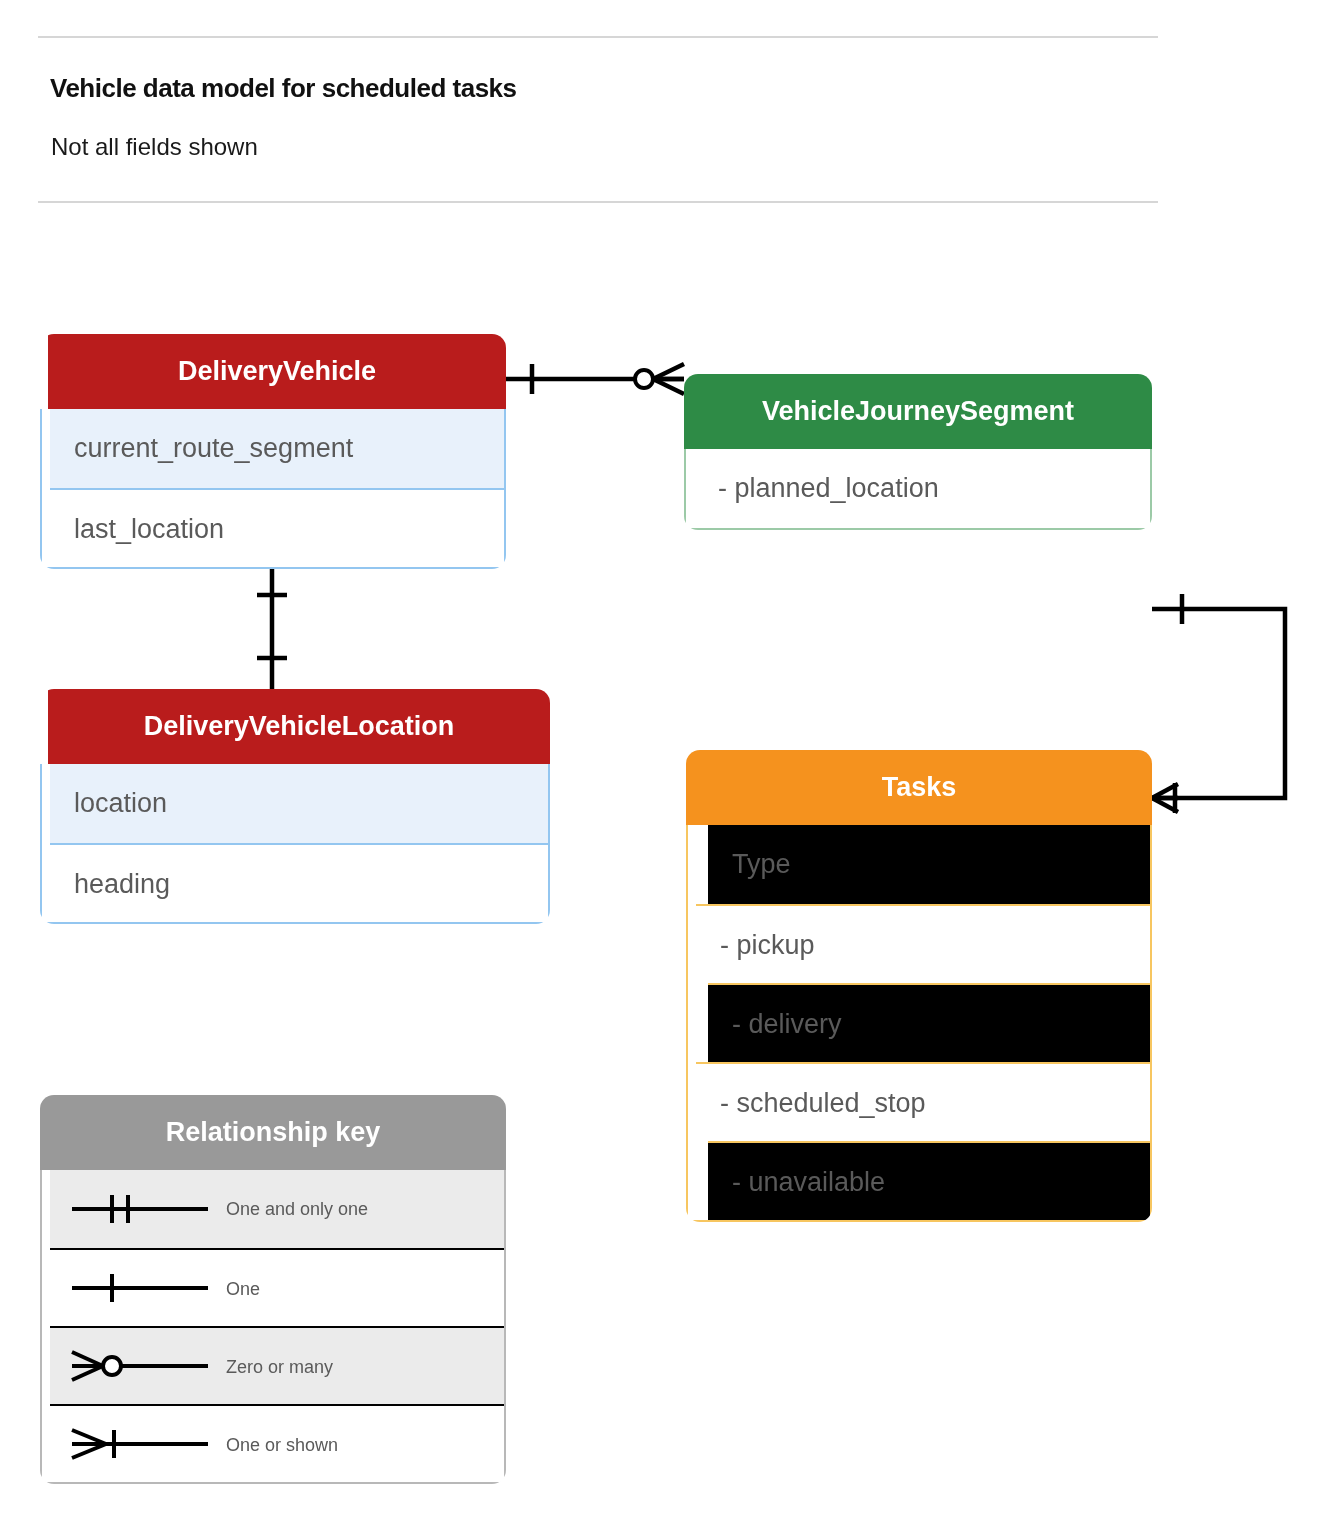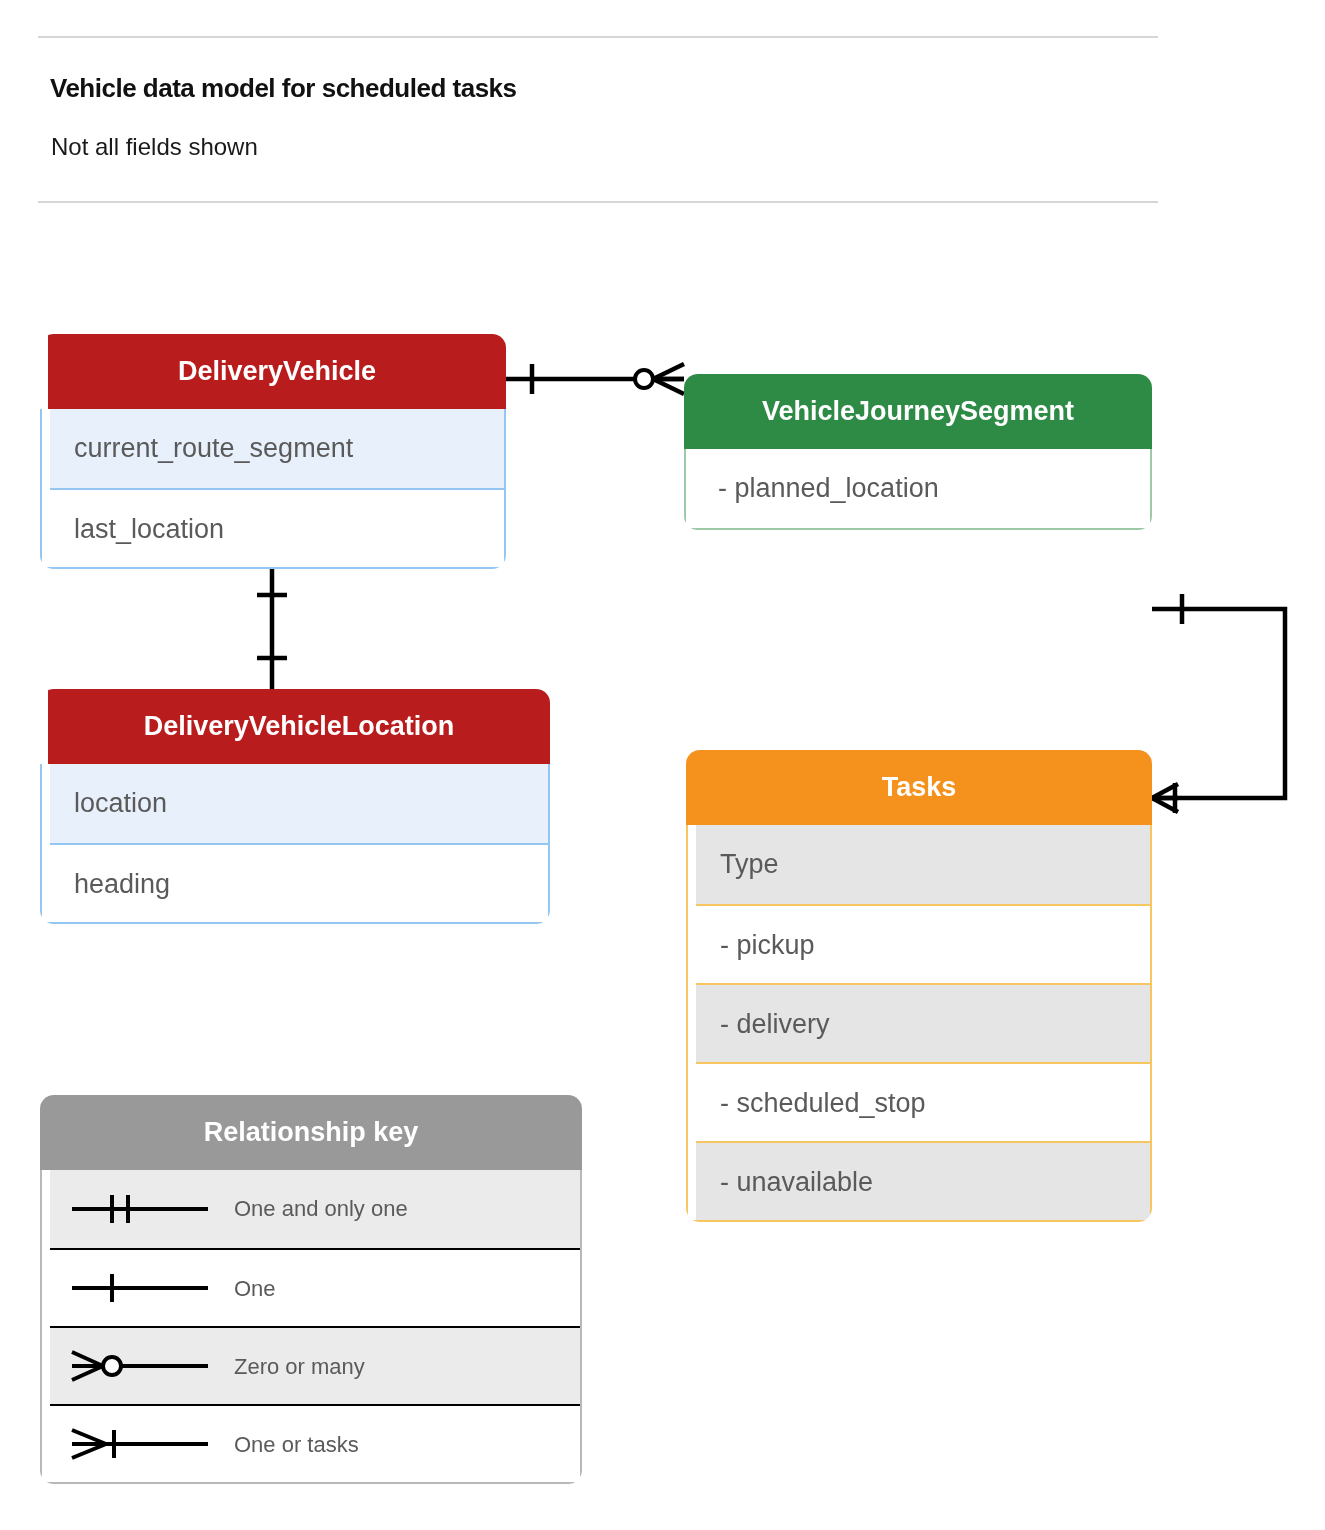--- a/index.html
+++ b/index.html
@@ -95,54 +95,53 @@
   
   .thm-green .entity-header { background: #2e8b46; }
   .thm-green .entity-body   { border-color: #9ccaa7; }
   .thm-green .row           { border-top-color: #9ccaa7; background: #ffffff; }
   .thm-green .row.tint      { background: #e7f2e9; }
 
   
   .thm-orange .entity-header{ background: #f5921e; }
   .thm-orange .entity-body  { border-color: #f7c660; }
   .thm-orange .row          { border-top-color: #f7c660; background: #ffffff; }
-  .thm-orange .row.tint     { background: #e5e5e5; }
+  .thm-orange .row.tint     { background: #000000; margin-left: 12px; }
 
   
   .thm-gray  .entity-header { background: #999999; }
   .thm-gray  .entity-body   { border-color: #b8b8b8; }
 
   
   #box-delivery-vehicle        { left: 40px;  top: 334px;  width: 466px; }
   #box-journey-segment         { left: 684px; top: 334px;  width: 468px; margin-top: 40px; }
   #box-delivery-vehicle-loc    { left: 40px;  top: 689px;  width: 510px; }
   #box-tasks                   { left: 686px; top: 750px;  width: 466px; }
-  #box-legend                  { left: 40px;  top: 1095px; width: 542px; }
+  #box-legend                  { left: 40px;  top: 1095px; width: 466px; }
 
   
   .legend-row {
     box-sizing: border-box;
     position: relative;
     height: 78px;
     border-top-width: 2px;
     border-top-style: solid;
     background: #ffffff;
   }
   .legend-row:first-child { border-top-width: 0; }
   .legend-row.tint { background: #ebebeb; }
   .legend-label {
     position: absolute;
     left: 176px;
     top: 0;
     height: 78px;
     line-height: 78px;
-    font-size: 22px;
+    font-size: 18px;
     color: #5a5a5a;
     white-space: nowrap;
-    margin-left: 8px;
   }
   .legend-sym {
     position: absolute;
     left: 20px;
     top: 50%;
     transform: translateY(-50%);
   }
 
   
   #connectors {
@@ -274,17 +273,17 @@
 
     <div class="legend-row">
       <svg class="legend-sym" width="140" height="40" viewBox="0 0 140 40">
         <g stroke="#000000" stroke-width="4" fill="none">
           <line x1="2" y1="20" x2="138" y2="20"></line>
           <line x1="2" y1="6" x2="36" y2="20"></line>
           <line x1="2" y1="34" x2="36" y2="20"></line>
           <line x1="44" y1="6" x2="44" y2="34"></line>
         </g>
       </svg>
-      <span class="legend-label">One or tasks</span>
+      <span class="legend-label">One or shown</span>
     </div>
 
   </div>
 </div>
 
 </body></html>

